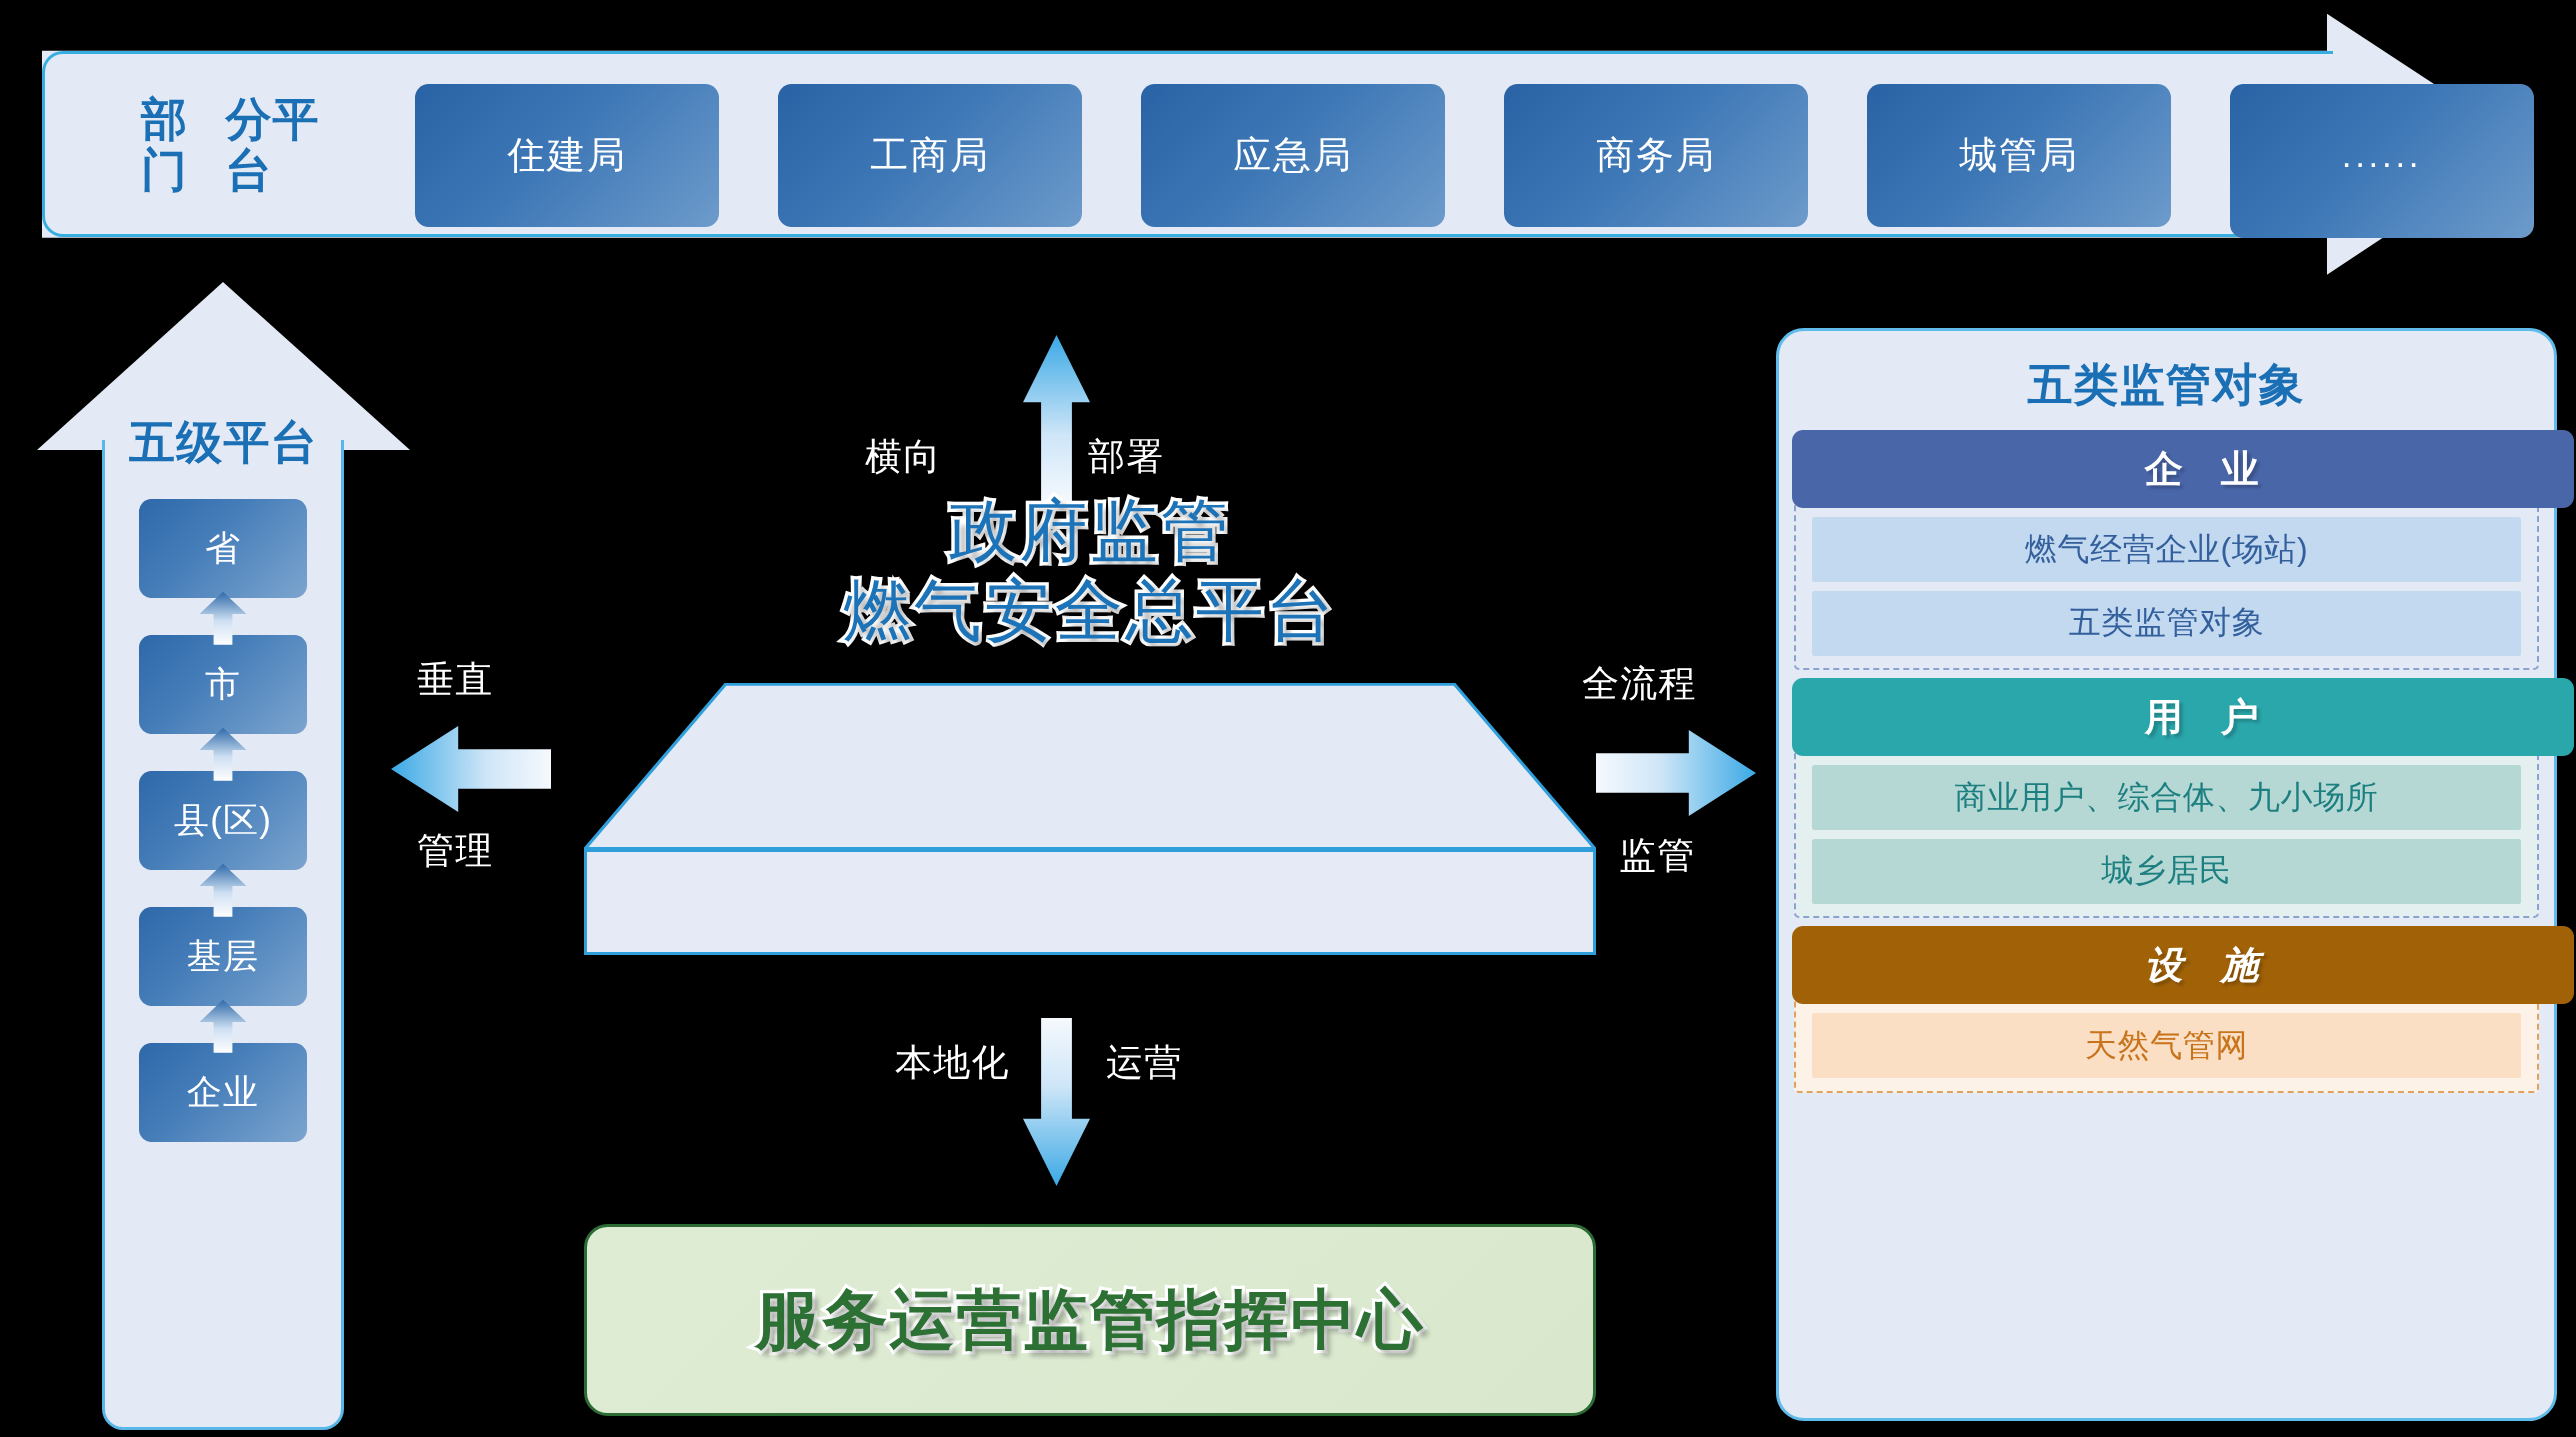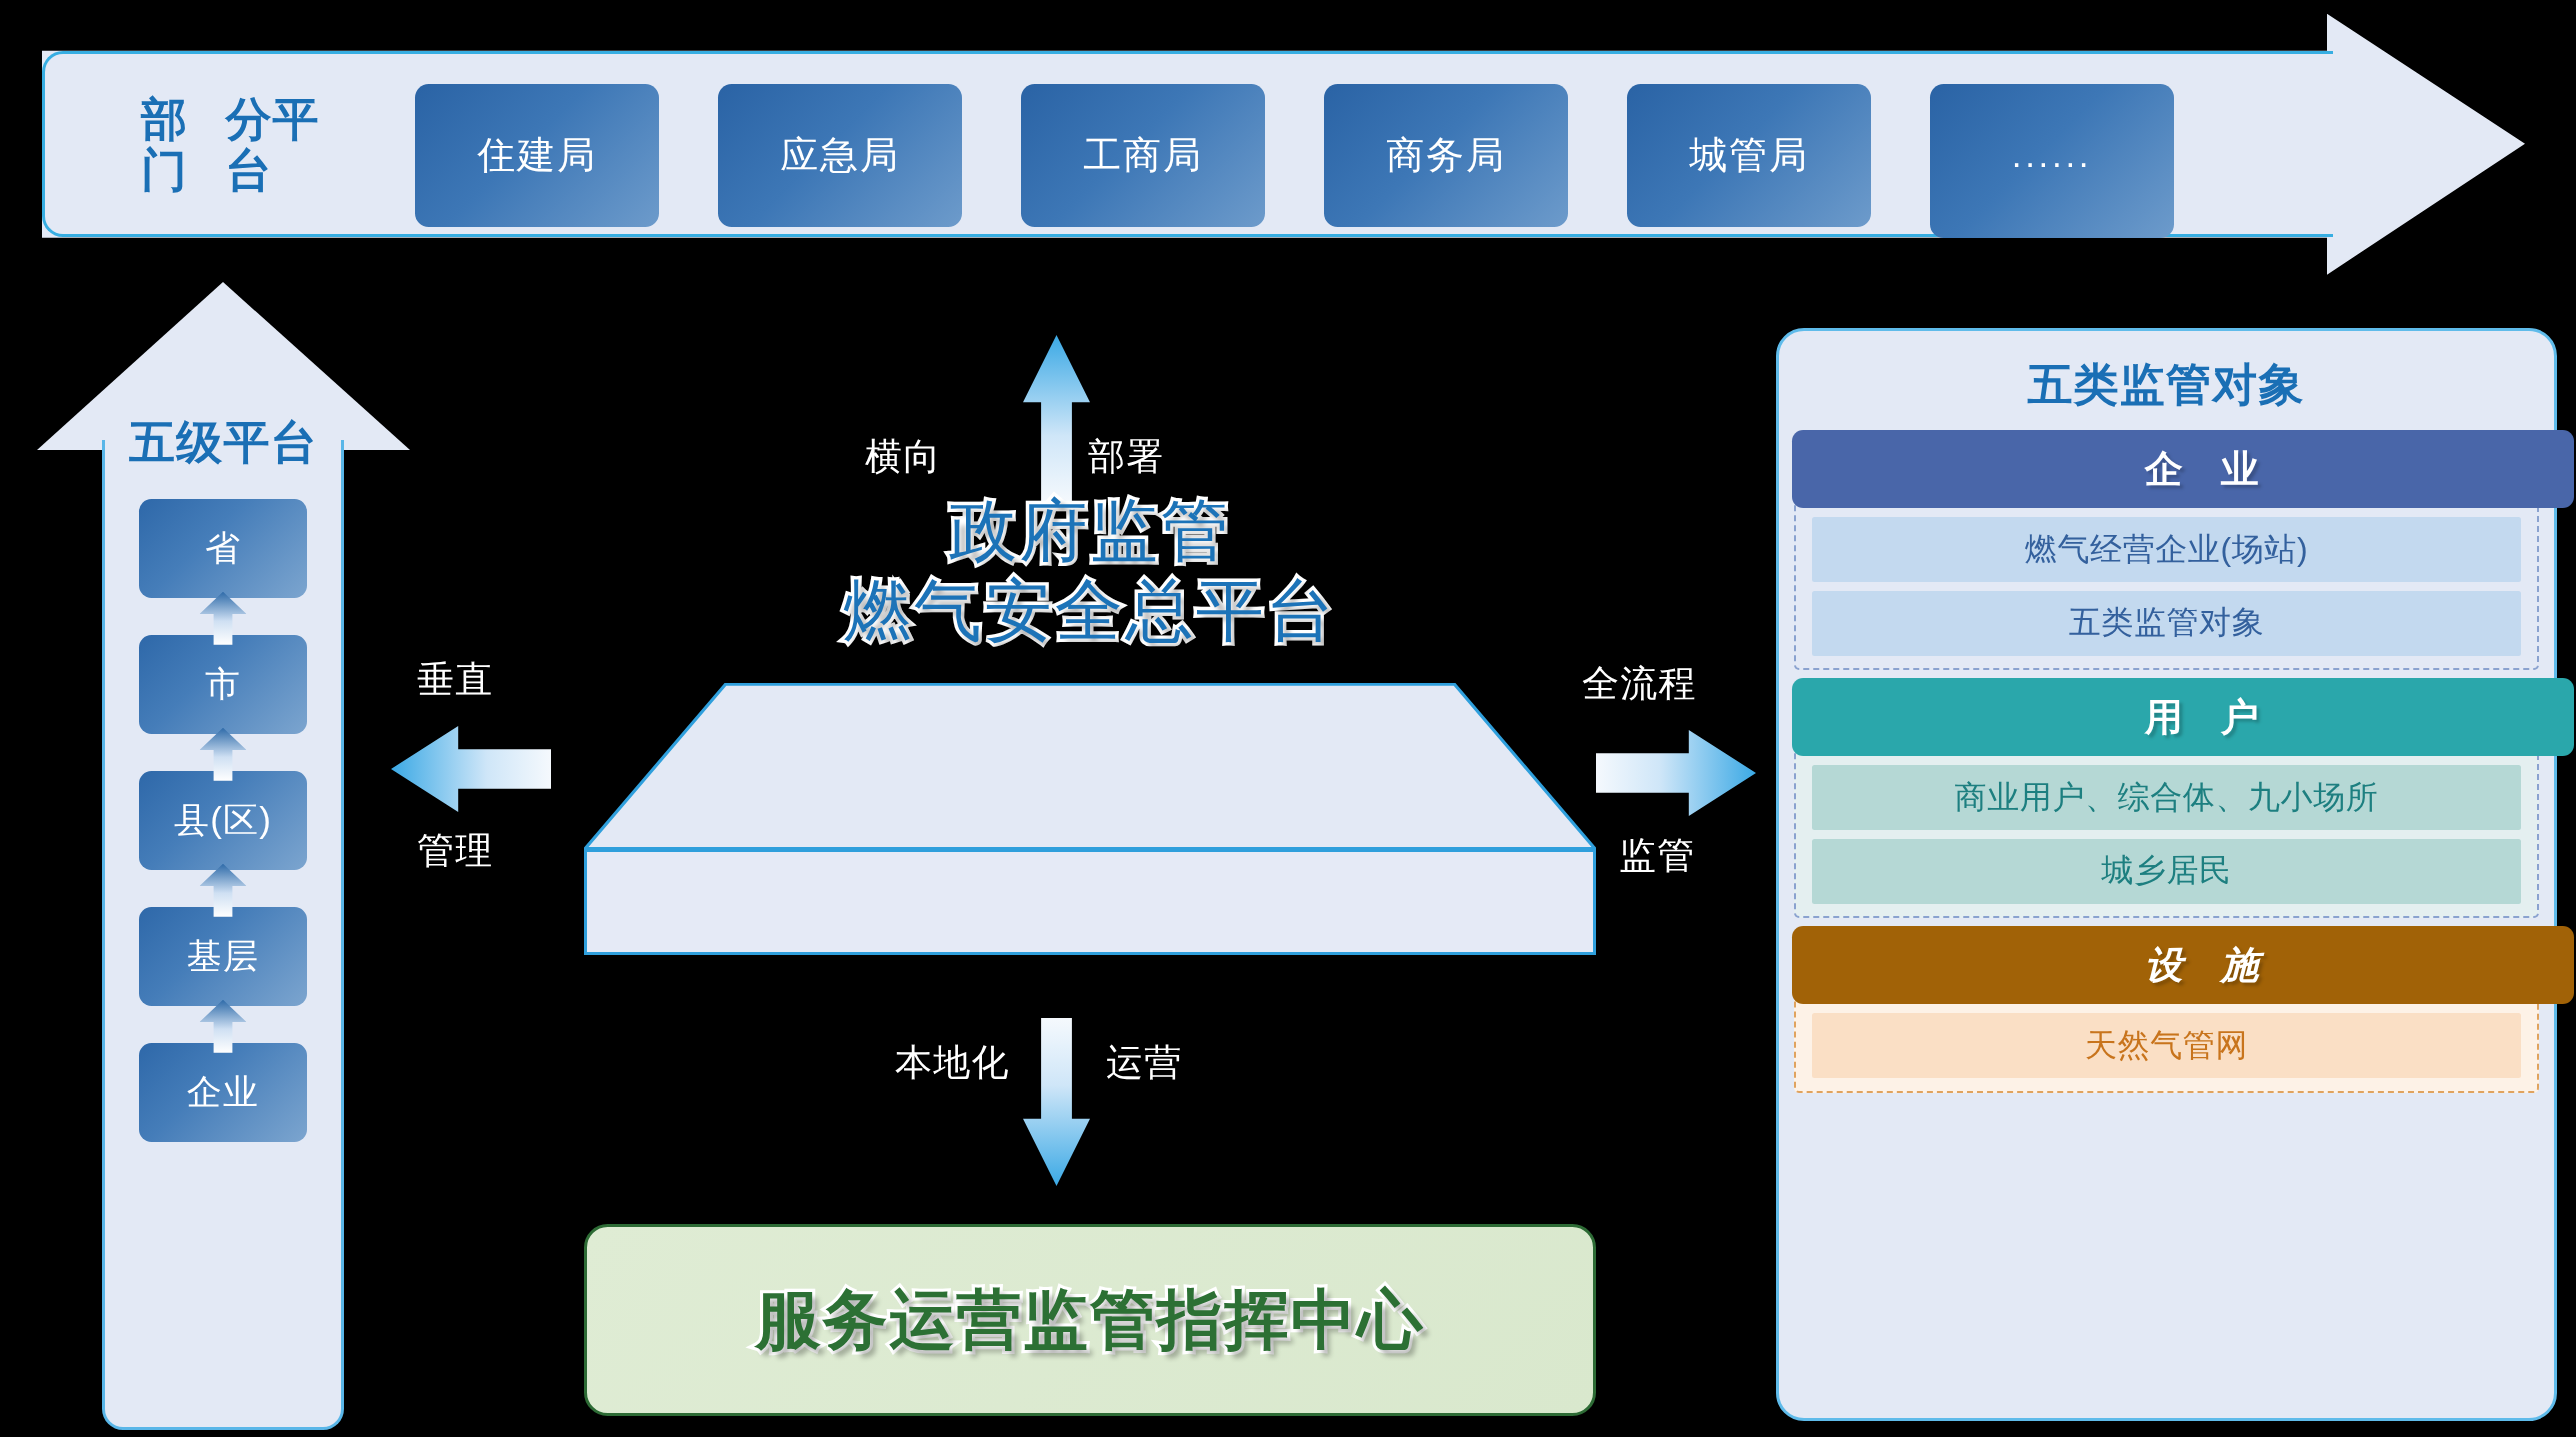--- a/index.html
+++ b/index.html
@@ -11,21 +11,21 @@
   .banner-arrow{position:absolute;inset:0;
     background:#e3e9f5;
     -webkit-clip-path:polygon(0 37px,2285px 37px,2285px 0,2483px 130px,2285px 261px,2285px 224px,0 224px);
     clip-path:polygon(0 37px,2285px 37px,2285px 0,2483px 130px,2285px 261px,2285px 224px,0 224px);}
   .banner-body{position:absolute;left:0;top:37px;width:2291px;height:186px;
     background:#e3e9f5;border:3.1px solid #37aee2;border-right:none;border-radius:21px 0 0 21px;box-sizing:border-box;}
   #dept-platform-label{position:absolute;left:99px;top:60px;width:211px;height:143px;
     display:flex;align-items:center;justify-content:center;
     color:#1a6fb5;font-size:46px;font-weight:bold;line-height:1.12;letter-spacing:1.2px;}
   #dept-list{position:absolute;left:373px;top:70px;display:flex;gap:59px;}
-  .dept-box{width:244px;height:143px;border-radius:13.7px;
+  .dept-box{width:304px;height:143px;border-radius:13.7px;
     background:linear-gradient(135deg,#2a63a5 0%,#3d77b6 45%,#6d9bcb 100%);
     display:flex;align-items:center;justify-content:center;
     color:#fff;font-size:38px;letter-spacing:1.9px;}
   .dept-box.ellipsis{font-size:35px;letter-spacing:3.7px;padding-bottom:11.2px;}
 
   
   #five-level-arrow{position:absolute;left:37px;top:282px;width:373px;height:1149px;}
   .fl-head{position:absolute;left:0;top:0;width:373px;height:168px;
     background:#e3e9f5;
     -webkit-clip-path:polygon(186px 0,373px 168px,0 168px);
@@ -134,22 +134,22 @@
 
 <div id="top-banner">
   <div class="banner-arrow"></div>
   <div class="banner-body"></div>
   <div id="dept-platform-label">
     <span>部门</span>
     <span>分平台</span>
   </div>
   <div id="dept-list">
     <div class="dept-box">住建局</div>
+    <div class="dept-box">工商局</div>
     <div class="dept-box">应急局</div>
-    <div class="dept-box">工商局</div>
     <div class="dept-box">商务局</div>
     <div class="dept-box">城管局</div>
     <div class="dept-box ellipsis">......</div>
   </div>
 </div>
 
 <div id="five-level-arrow">
   <div class="fl-head"></div>
   <div class="fl-body"></div>
   <div id="five-level-title">五级平台</div>

